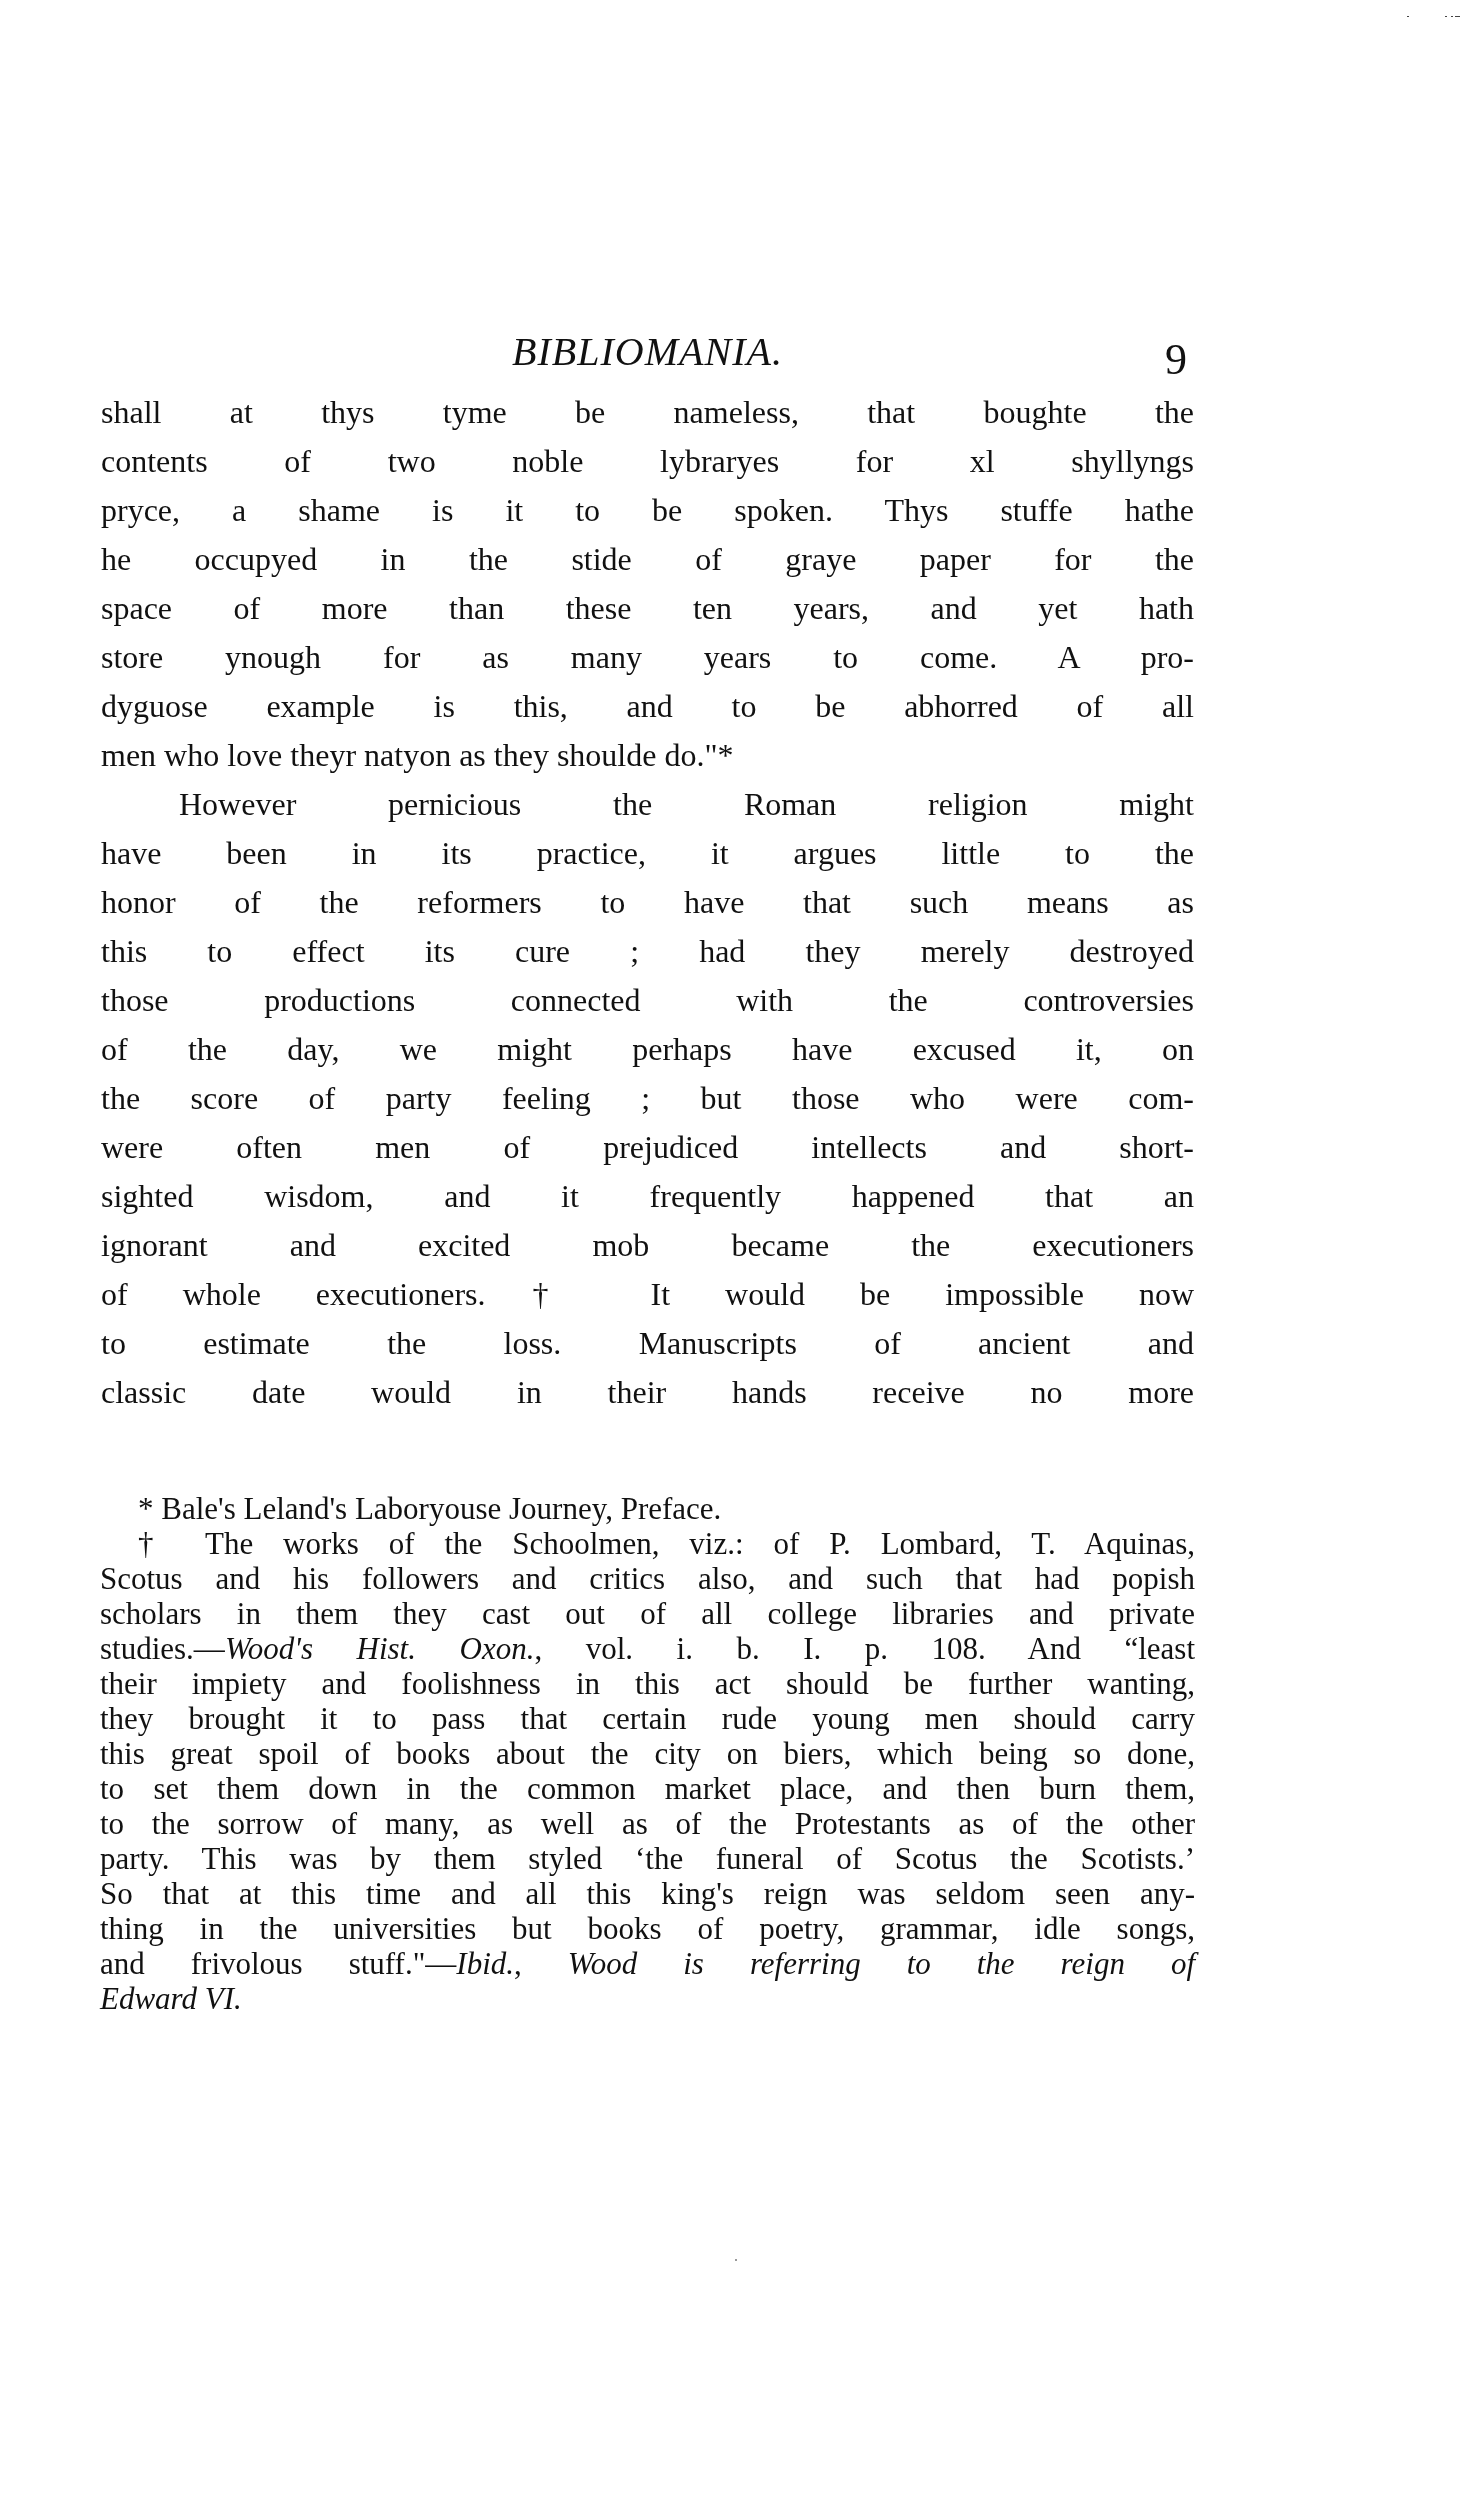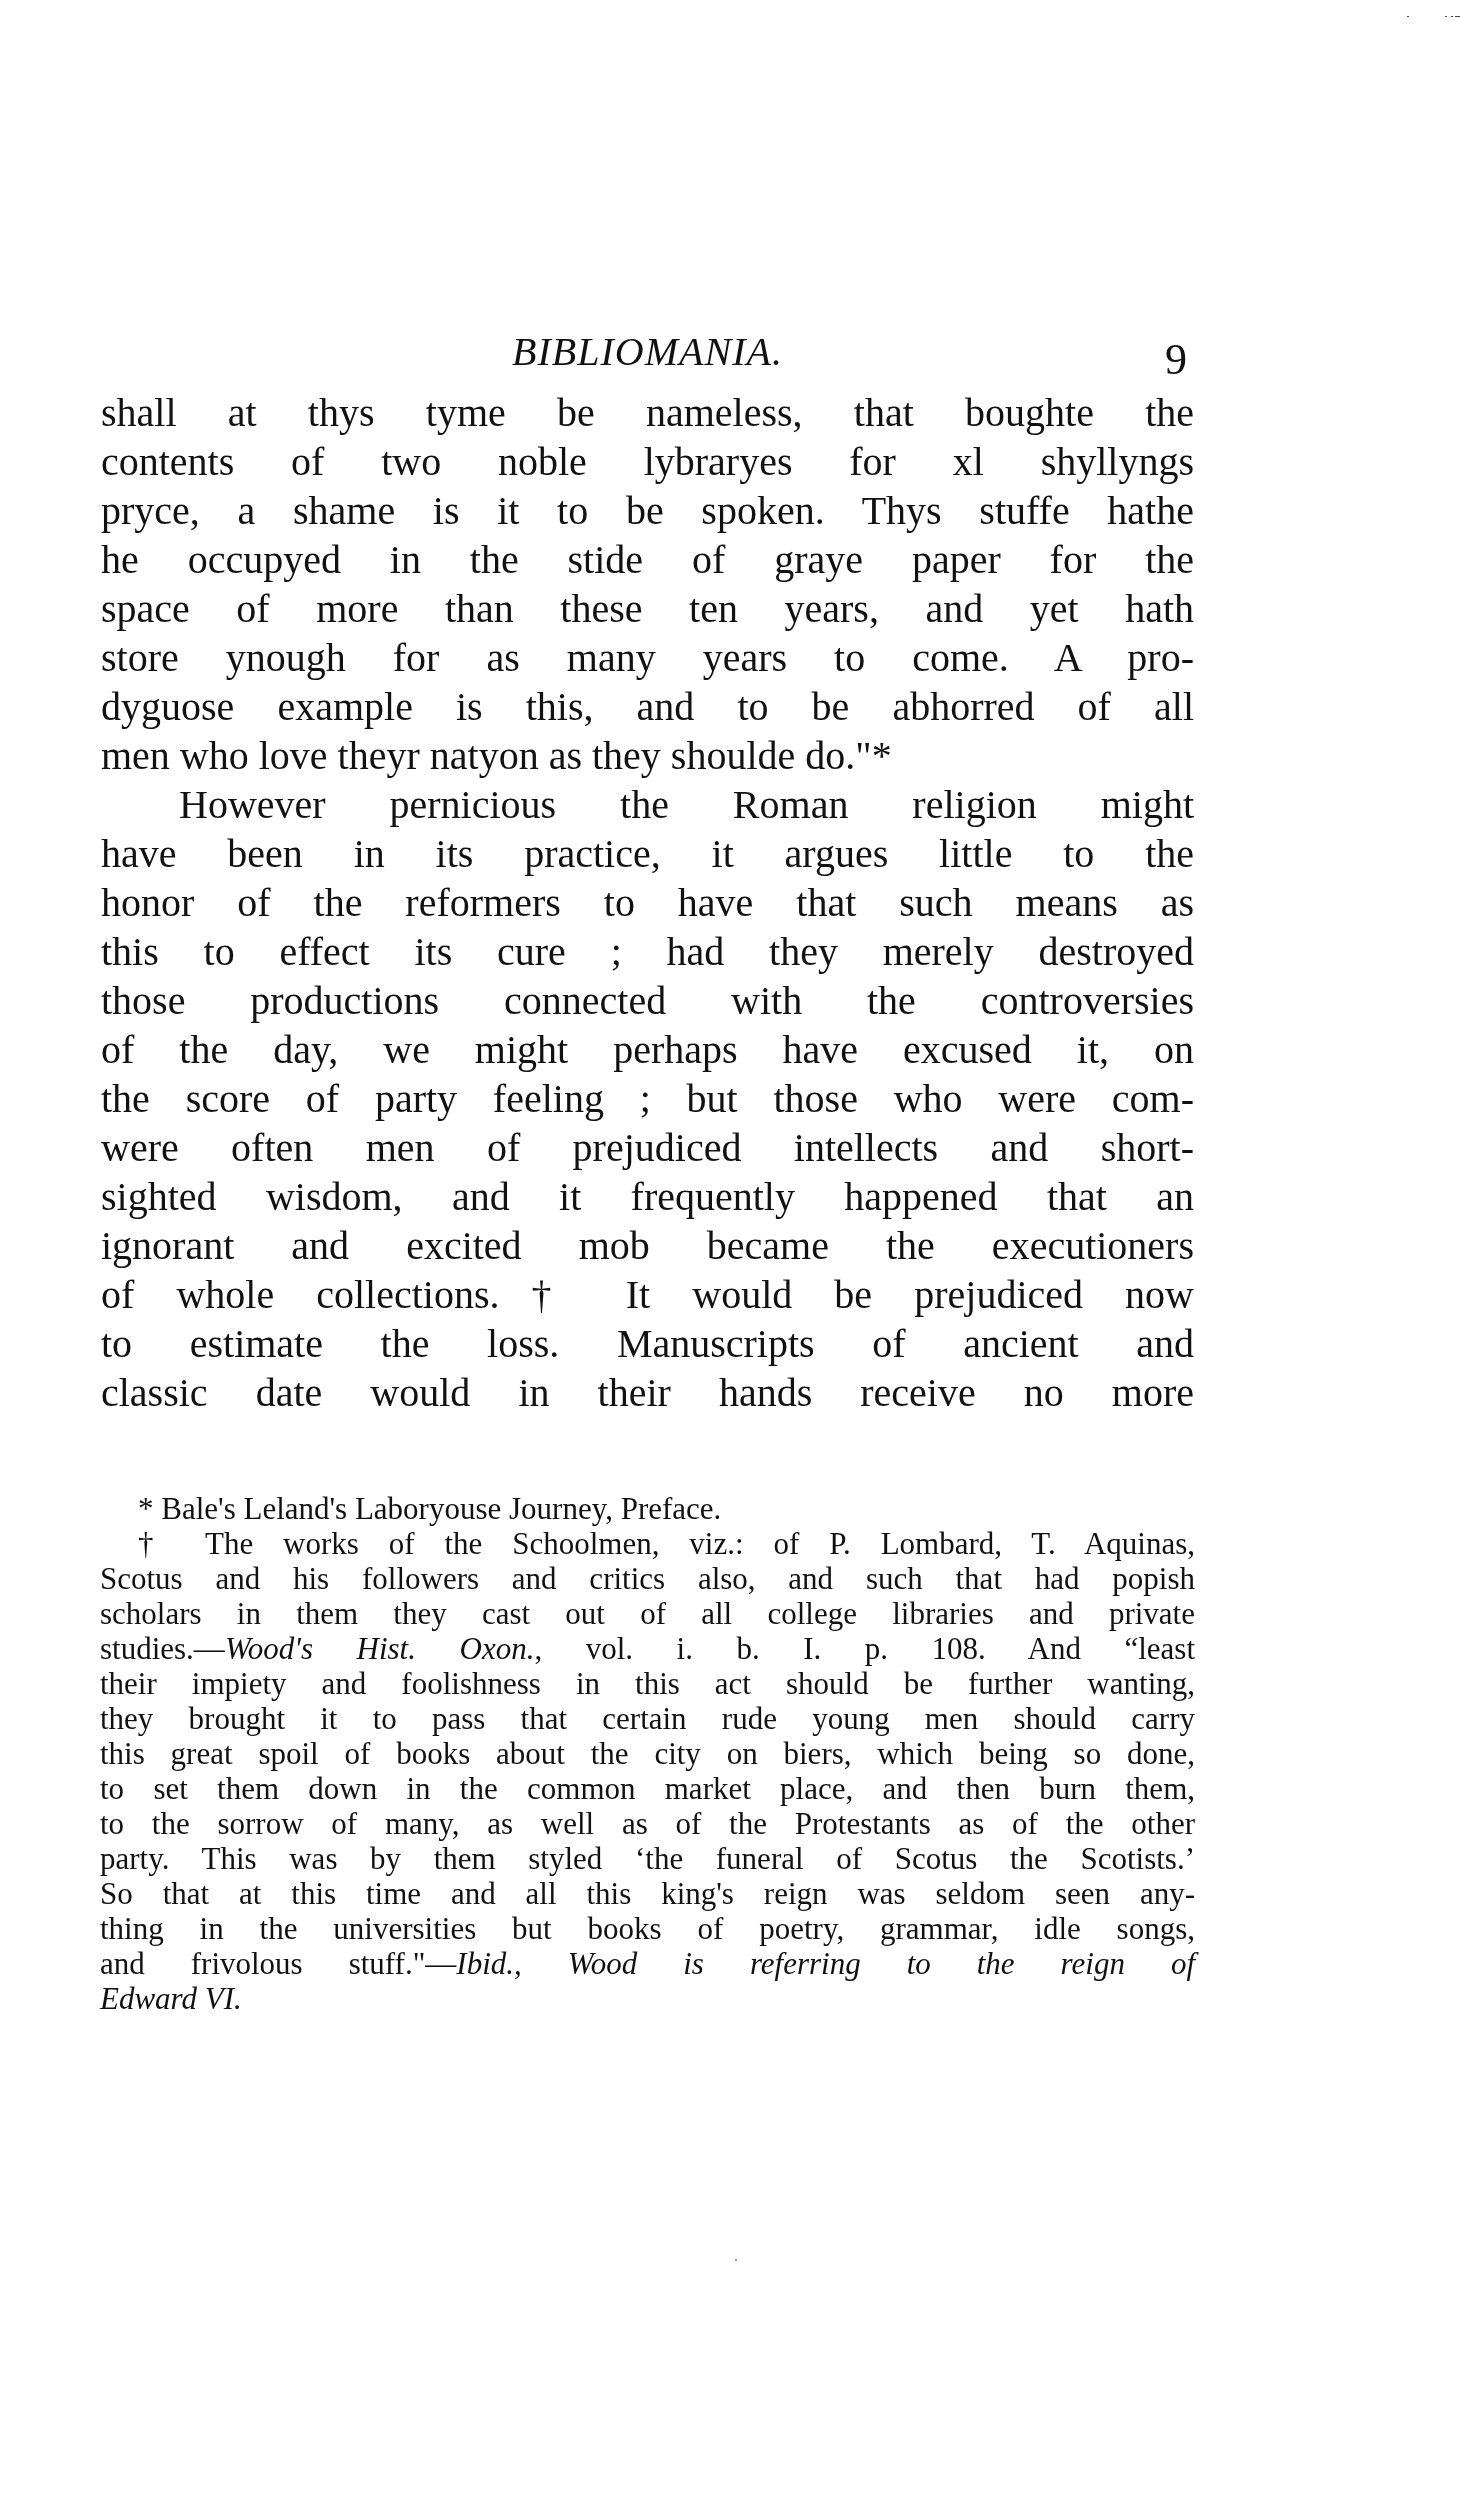--- a/index.html
+++ b/index.html
@@ -54,21 +54,21 @@
     position: absolute;
     right: 8px;
     top: 14px;
     font-size: 44px;
   }
   .body-text {
     position: absolute;
     top: 384px;
     left: 101px;
     width: 1093px;
-    font-size: 40px;
+    font-size: 32px;
     line-height: 49px;
   }
   .line {
     display: block;
     white-space: nowrap;
     text-align: justify;
     text-align-last: justify;
     height: 49px;
   }
   .line.last {
@@ -134,21 +134,21 @@
     <span class="line indent">However pernicious the Roman religion might</span>
     <span class="line">have been in its practice, it argues little to the</span>
     <span class="line">honor of the reformers to have that such means as</span>
     <span class="line">this to effect its cure ; had they merely destroyed</span>
     <span class="line">those productions connected with the controversies</span>
     <span class="line">of the day, we might perhaps have excused it, on</span>
     <span class="line">the score of party feeling ; but those who were com-</span>
     <span class="line">were often men of prejudiced intellects and short-</span>
     <span class="line">sighted wisdom, and it frequently happened that an</span>
     <span class="line">ignorant and excited mob became the executioners</span>
-    <span class="line">of whole collections.†  It would be prejudiced now</span>
+    <span class="line">of whole executioners.†  It would be impossible now</span>
     <span class="line">to estimate the loss.  Manuscripts of ancient and</span>
     <span class="line">classic date would in their hands receive no more</span>
   </div>
 
   <div class="footnotes">
     <span class="fn-line last fn-indent">* Bale's Leland's Laboryouse Journey, Preface.</span>
     <span class="fn-line fn-indent">† The works of the Schoolmen, viz.: of P. Lombard, T. Aquinas,</span>
     <span class="fn-line">Scotus and his followers and critics also, and such that had popish</span>
     <span class="fn-line">scholars in them they cast out of all college libraries and private</span>
     <span class="fn-line"><span>studies.—</span><span class="it">Wood's Hist. Oxon.</span><span>, vol. i. b. I. p. 108.  And “least</span></span>

